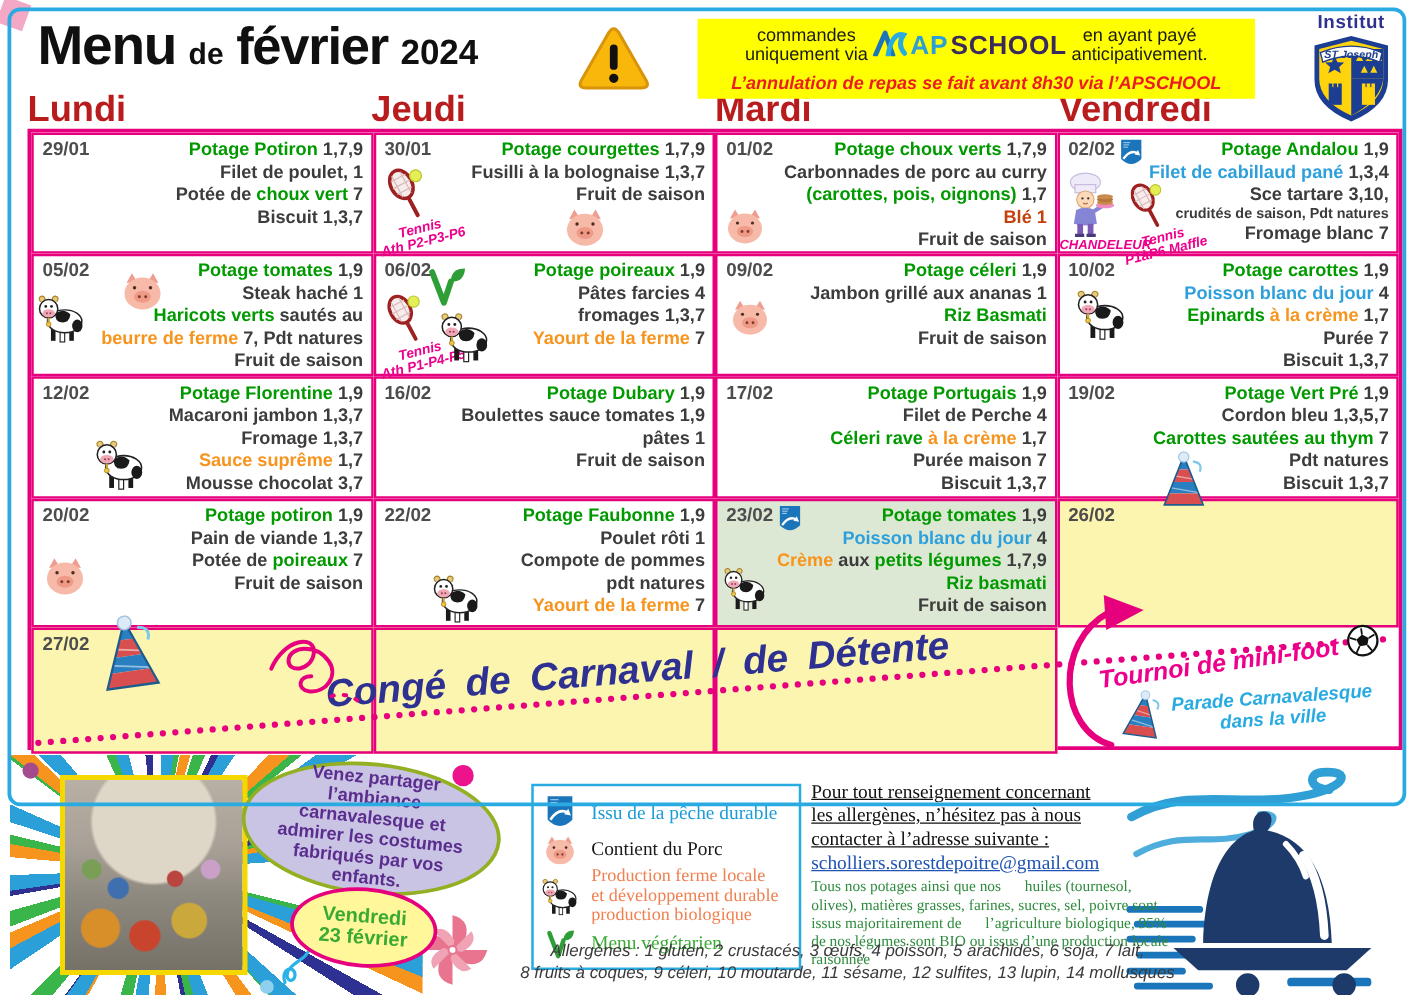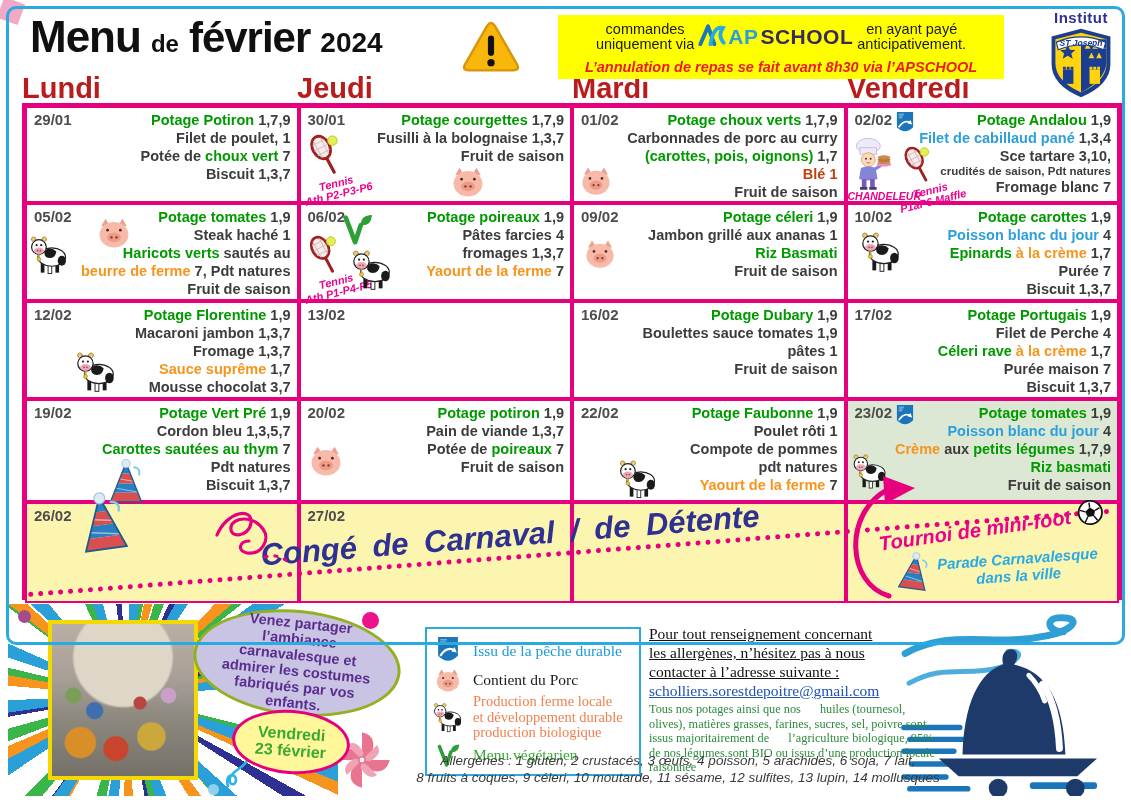--- a/index.html
+++ b/index.html
@@ -410,23 +410,20 @@
             <ellipse cx="13" cy="17" rx="5.5" ry="3.5" fill="#f1a7b5"></ellipse>
             <circle cx="10.5" cy="11" r="1.2" fill="#222"></circle>
             <circle cx="15.5" cy="11" r="1.2" fill="#222"></circle>
             <circle cx="11.5" cy="17" r="0.9" fill="#8c4a5a"></circle>
             <circle cx="14.5" cy="17" r="0.9" fill="#8c4a5a"></circle>
             <path d="M13 21 v3.5" stroke="#caa53c" stroke-width="2"></path>
             <circle cx="13" cy="26.5" r="2" fill="#f4c63f" stroke="#a8862a" stroke-width="0.8"></circle>
           </svg></div>
       </div>
       <div class="cell">
-        <div class="cdate">13/02</div>
-      </div>
-      <div class="cell">
         <div class="cdate">16/02</div>
         <div class="clines">
           <div class="ml"><span style="color:#009900">Potage Dubary</span><span style="color:#3c3c3c"> 1,9</span></div>
           <div class="ml"><span style="color:#3c3c3c">Boulettes sauce tomates 1,9</span></div>
           <div class="ml"><span style="color:#3c3c3c">pâtes 1</span></div>
           <div class="ml"><span style="color:#3c3c3c">Fruit de saison</span></div>
         </div>
       </div>
       <div class="cell">
         <div class="cdate">17/02</div>

